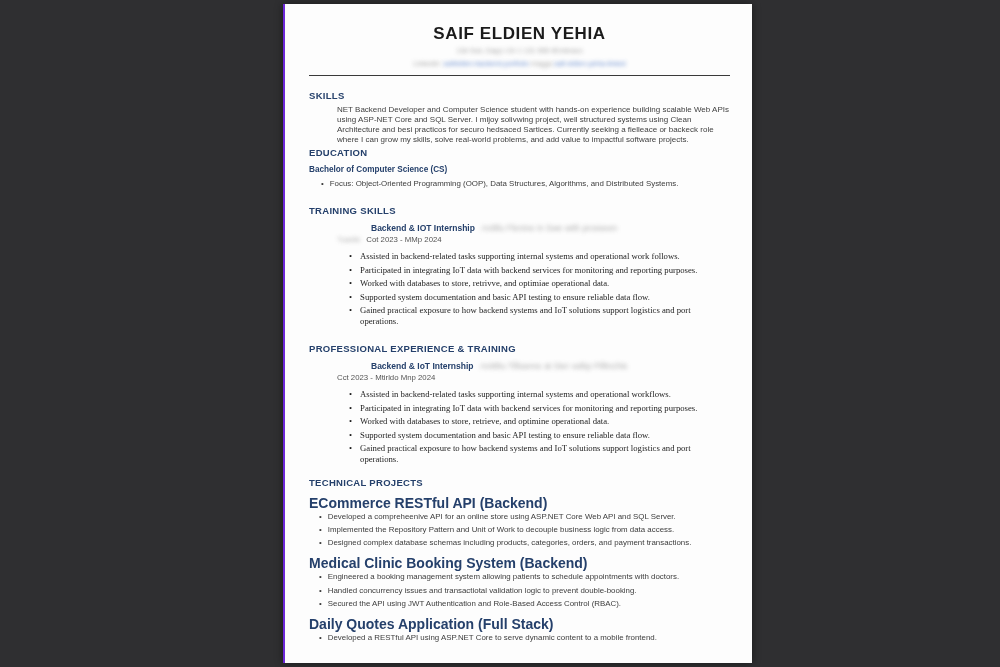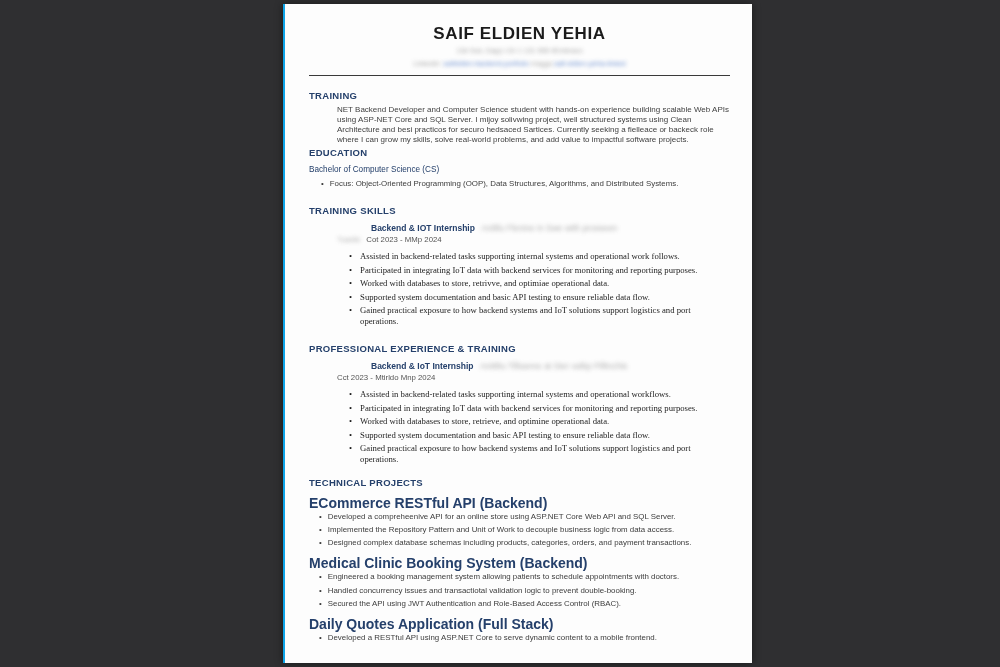--- a/index.html
+++ b/index.html
@@ -5,21 +5,21 @@
   html,body{margin:0;padding:0;}
   body{
     width:1000px;height:667px;
     background:#2f2f31;
     position:relative;overflow:hidden;
     font-family:"Liberation Sans", sans-serif;
   }
   .sheet{
     position:absolute;left:283px;top:4px;width:469px;height:659px;
     background:#fdfdfd;
-    border-left:2px solid #0ea5e9;
+    border-left:2px solid #6d28d9;
     box-shadow:0 0 8px rgba(0,0,0,.45);
     box-sizing:border-box;
     overflow:hidden;
   }
   .content{padding:0 22px 0 24px;}
   
   .hdr{padding-top:20px;text-align:center;}
   .name{font-size:17px;font-weight:bold;letter-spacing:.6px;color:#1b1b1b;line-height:19px;}
   .contact{margin-top:3px;font-size:7px;line-height:9.5px;color:#8f8f8f;}
   .redact{filter:blur(2.1px);opacity:.8;}
@@ -29,21 +29,21 @@
   
   .sec-h{color:#25406b;font-weight:bold;font-size:9.5px;letter-spacing:.3px;line-height:11px;}
   .mt-profile{margin-top:14px;}
   .mt-edu{margin-top:2px;}
   .mt-skills{margin-top:16px;}
   .mt-exp{margin-top:17px;}
   .mt-proj{margin-top:13px;}
   
   .profile-body{margin:4px 0 0 28px;font-size:8px;line-height:10px;color:#414141;text-align:left;}
   
-  .deg{margin-top:7px;font-size:8.2px;font-weight:normal;color:#25406b;line-height:10px;}
+  .deg{margin-top:7px;font-size:8.2px;font-weight:bold;color:#25406b;line-height:10px;}
   .fac{margin-top:3px;font-size:8px;color:#51719b;line-height:10px;}
   .edu-b{margin:4px 0 0 12px;display:flex;gap:6px;font-size:7.9px;line-height:10px;color:#3c3c3c;}
   
   .role{margin:7px 0 0 18px;font-size:8.5px;font-weight:bold;color:#25406b;line-height:10px;padding-left:44px;}
   .role .suffix{font-weight:normal;color:#9a9a9a;margin-left:4px;}
   .dateline{margin:2px 0 0 28px;font-size:7.8px;color:#555;line-height:10px;}
   .dateline .pre{color:#9a9a9a;margin-right:4px;}
   .sb{display:flex;gap:8px;margin:0 0 3px 40px;font-family:"Liberation Serif", serif;font-size:8.7px;line-height:10.5px;color:#1d1d1d;}
   .sb-list{margin-top:6px;}
   .dot{flex:0 0 auto;}
@@ -65,21 +65,21 @@
       </div>
       <div class="contact">
         <span class="redact gray">Linkedin:</span>
         <span class="redact blue">saifeldien-backend-portfolio</span>
         <span class="redact gray">magga</span>
         <span class="redact blue">saif-eldien-yehia-linked</span>
       </div>
       <div class="rule"></div>
     </div>
 
-    <div class="sec-h mt-profile">TRAINING</div>
+    <div class="sec-h mt-profile">SKILLS</div>
     <div class="profile-body">NET Backend Developer and Computer Science student with hands-on experience building scalable Web APIs using ASP-NET Core and SQL Server. I mijoy solivwing project, well structured systems using Clean Architecture and besi practicos for securo hedsaced Sartices. Currently seeking a fielleace or backeck role where I can grow my skills, solve real-world problems, and add value to impactful software projects.</div>
 
     <div class="sec-h mt-edu">EDUCATION</div>
     <div class="deg">Bachelor of Computer Science (CS)</div>
     <div class="edu-b">
       <span class="dot">•</span>
       <span>Focus: Object-Oriented Programming (OOP), Data Structures, Algorithms, and Distributed Systems.</span>
     </div>
 
     <div class="sec-h mt-skills">TRAINING SKILLS</div>

